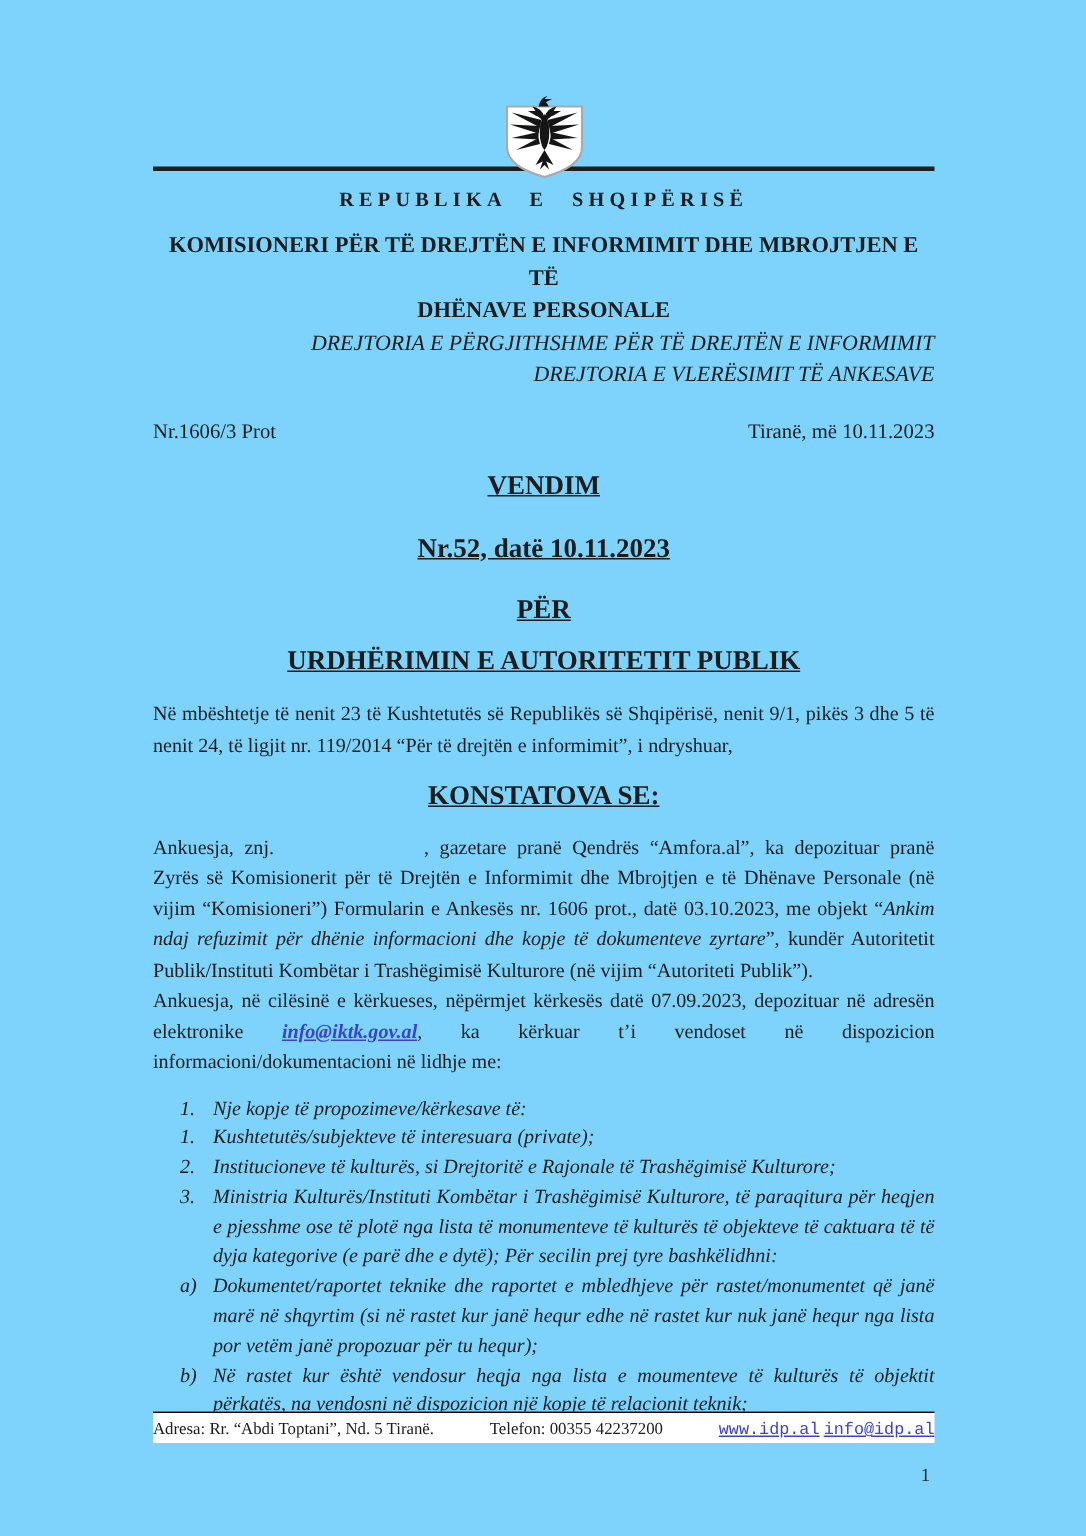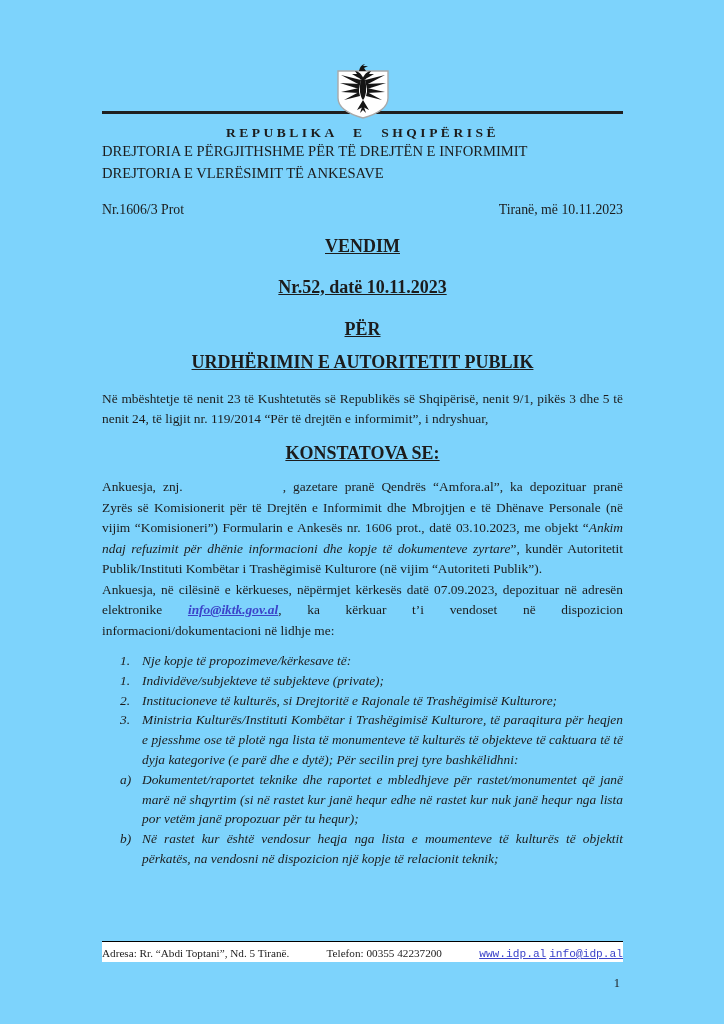--- a/index.html
+++ b/index.html
@@ -19,21 +19,21 @@
   .emblem-block { position:relative; margin-top:62px; height:58px; }
   .rule { position:absolute; left:0; right:0; top:49px; border-top:3px solid #1f1f1f; }
   .shield-svg { position:absolute; left:50%; transform:translateX(-50%); top:0; z-index:2; }
   .republic {
     text-align:center; margin-top:5px;
     font-weight:bold; font-size:13.5px;
     letter-spacing:3.5px; word-spacing:9px;
   }
   .institution { text-align:center; font-weight:bold; font-size:15px; line-height:21.5px; }
   .institution-wrap { margin-top:13px; }
-  .directorate { text-align:left; font-size:14.6px; line-height:21.5px; }
+  .directorate { text-align:right; font-size:14.6px; line-height:21.5px;font-style:italic; }
 
   
   .docmeta { display:flex; justify-content:space-between; margin-top:16px; font-size:13.8px; line-height:20.5px; }
 
   
   .h { text-align:center; font-weight:bold; font-size:18px; line-height:20.5px;text-decoration:underline; }
   .h-vendim   { margin-top:15px; }
   .h-nr       { margin-top:21px; }
   .h-per      { margin-top:21px; }
   .h-subject  { margin-top:13px; }
@@ -91,20 +91,24 @@
           <path d="M32 26 L50 30 L32 31 Z"></path>
           <path d="M32 30 L47 38 L31 34 Z"></path>
           <path d="M28 38 L22 48 L28 45 L34 48 Z"></path>
           <path d="M28 42 L25 51 L28 48 L31 51 Z"></path>
         </g>
       </svg>
     </div>
 
     <div class="republic">REPUBLIKA E SHQIPËRISË</div>
 
+    <div class="institution-wrap">
+      <div class="institution">KOMISIONERI PËR TË DREJTËN E INFORMIMIT DHE MBROJTJEN E TË</div>
+      <div class="institution">DHËNAVE PERSONALE</div>
+    </div>
     <div class="directorate">DREJTORIA E PËRGJITHSHME PËR TË DREJTËN E INFORMIMIT</div>
     <div class="directorate">DREJTORIA E VLERËSIMIT TË ANKESAVE</div>
 
     <div class="docmeta">
       <span>Nr.1606/3 Prot</span>
       <span>Tiranë, më 10.11.2023</span>
     </div>
 
     <div class="h h-vendim">VENDIM</div>
     <div class="h h-nr">Nr.52, datë 10.11.2023</div>
@@ -119,21 +123,21 @@
 
     <p class="para para-request"><span>Ankuesja, në cilësinë e kërkueses, nëpërmjet kërkesës datë 07.09.2023, depozituar në adresën elektronike </span><a class="email">info@iktk.gov.al</a><span>, ka kërkuar t’i vendoset në dispozicion informacioni/dokumentacioni në lidhje me:</span></p>
 
     <div class="list">
       <div class="li">
         <span class="marker">1.</span>
         <span class="txt">Nje kopje të propozimeve/kërkesave të:</span>
       </div>
       <div class="li">
         <span class="marker">1.</span>
-        <span class="txt">Individëve/subjekteve të subjekteve (private);</span>
+        <span class="txt">Kushtetutës/subjekteve të interesuara (private);</span>
       </div>
       <div class="li">
         <span class="marker">2.</span>
         <span class="txt">Institucioneve të kulturës, si Drejtoritë e Rajonale të Trashëgimisë Kulturore;</span>
       </div>
       <div class="li">
         <span class="marker">3.</span>
         <span class="txt">Ministria Kulturës/Instituti Kombëtar i Trashëgimisë Kulturore, të paraqitura për heqjen e pjesshme ose të plotë nga lista të monumenteve të kulturës të objekteve të caktuara të të dyja kategorive (e parë dhe e dytë); Për secilin prej tyre bashkëlidhni:</span>
       </div>
       <div class="li">

